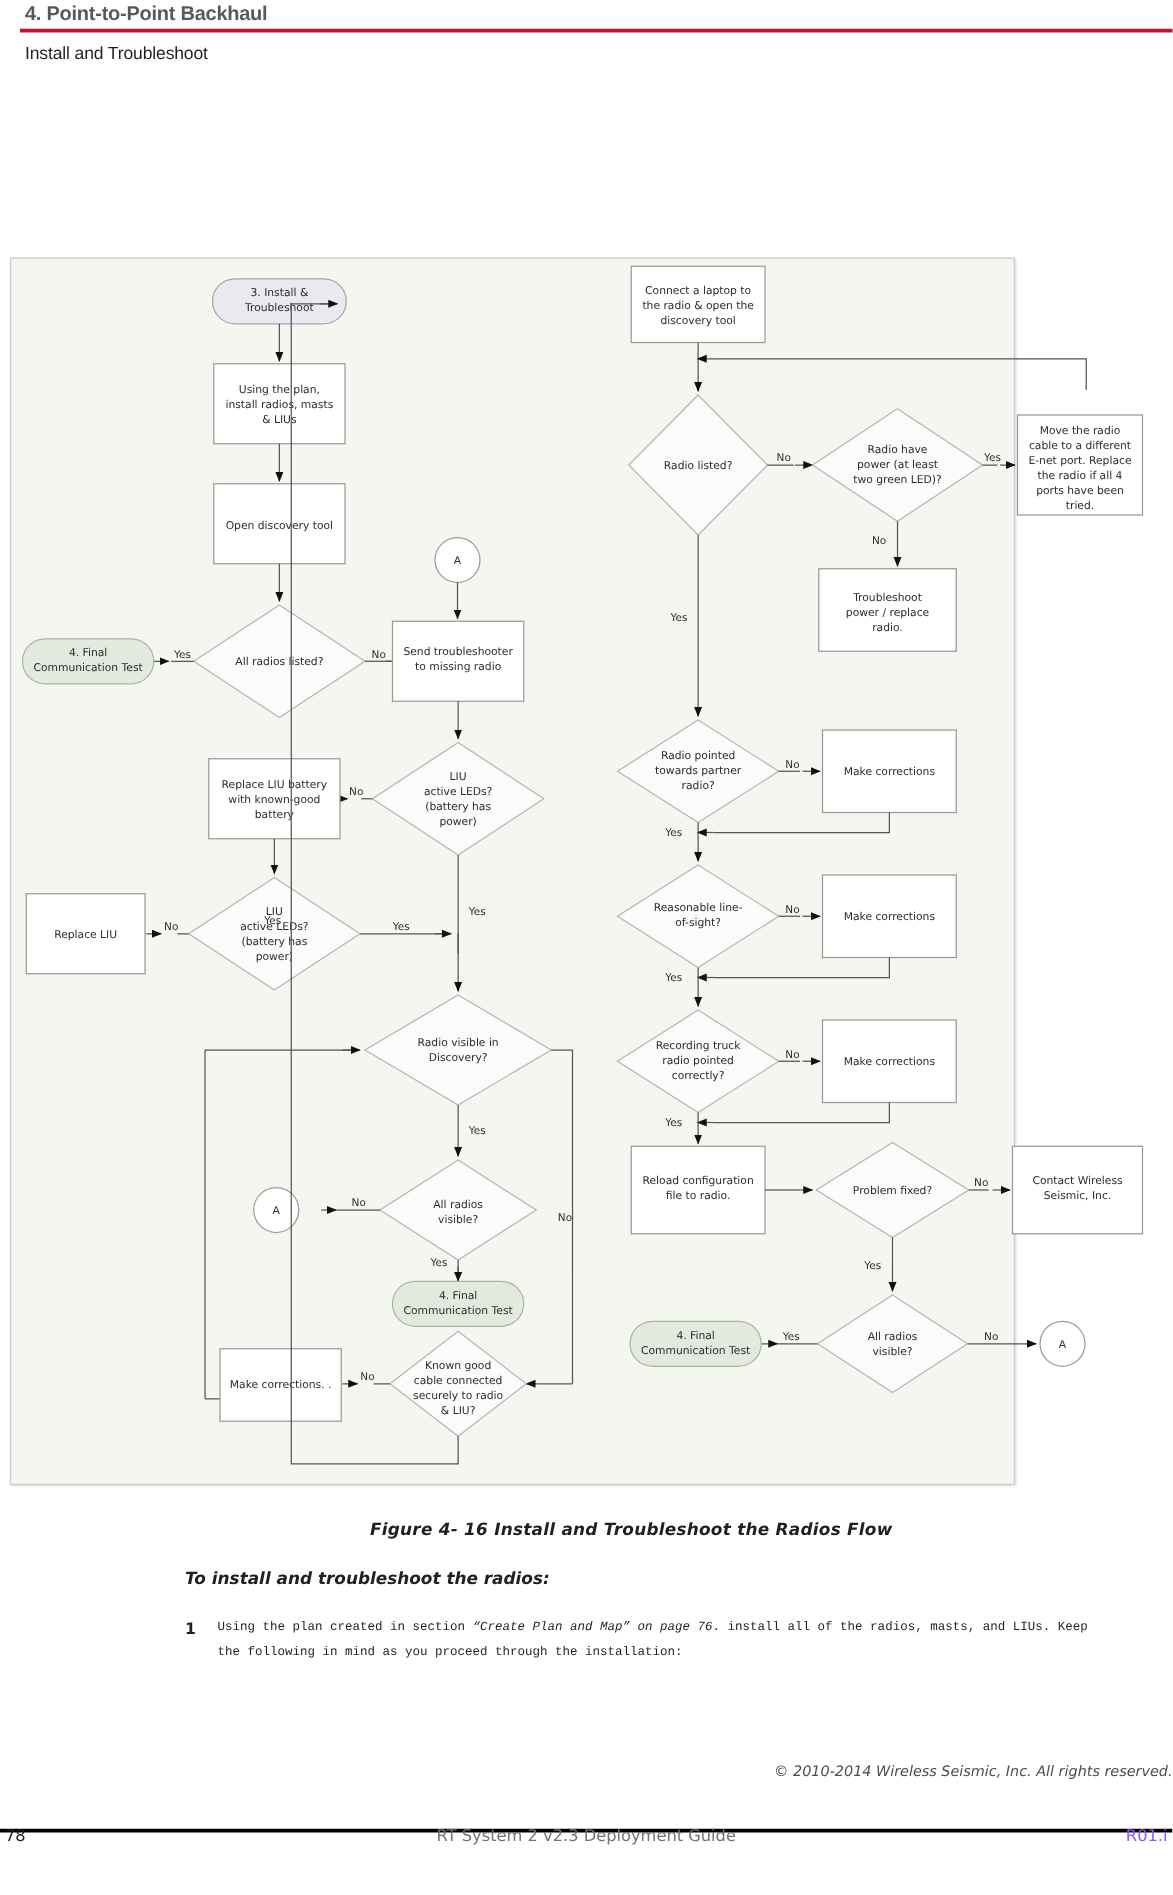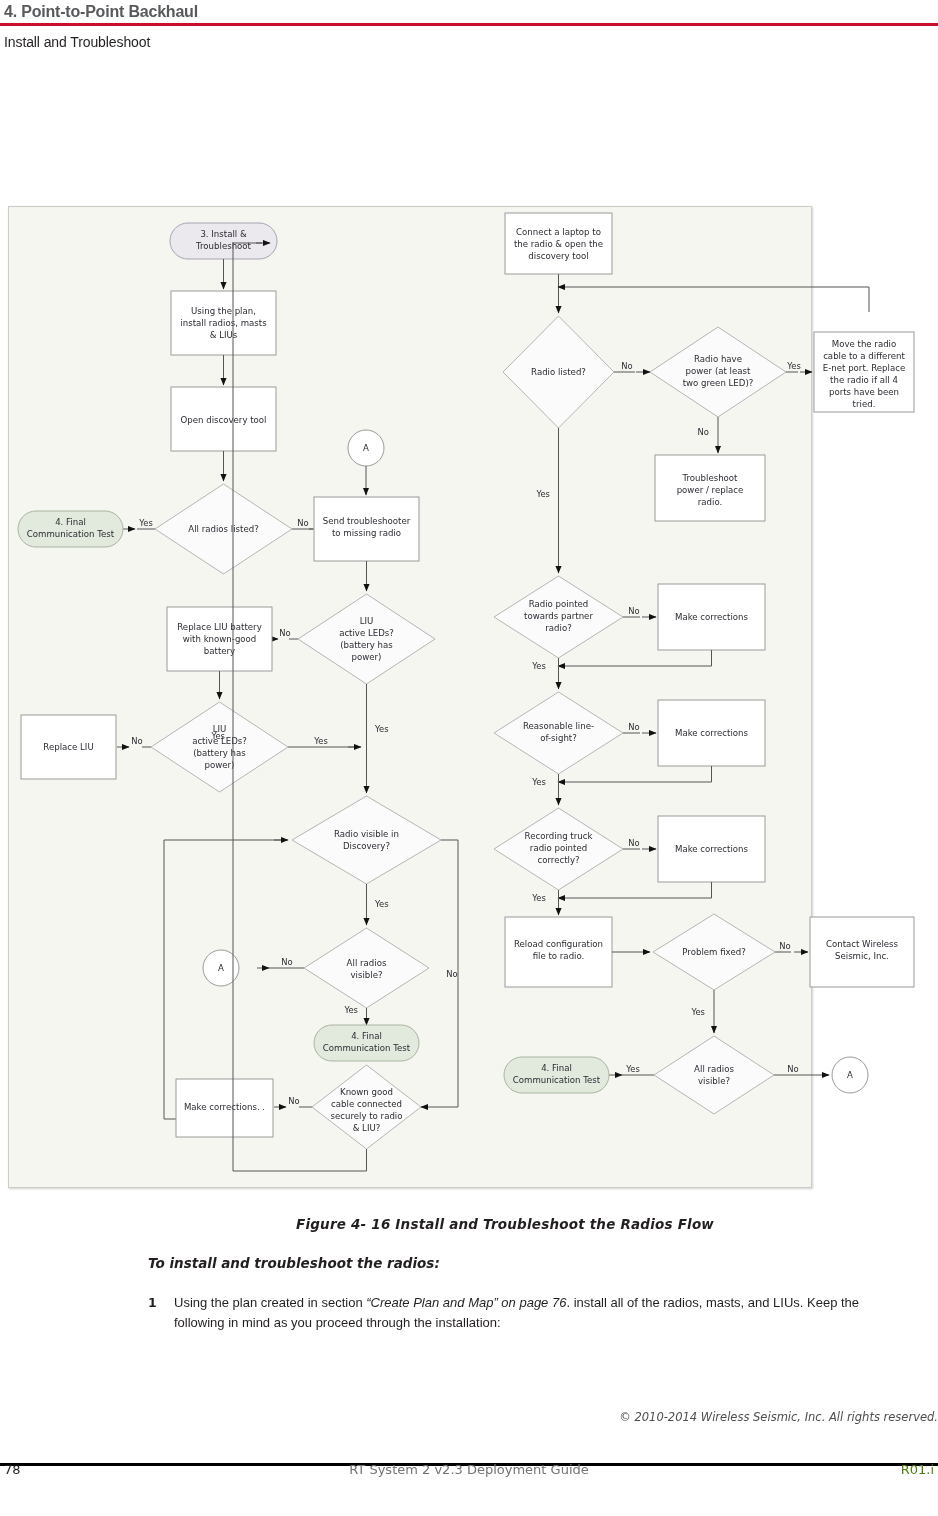--- a/index.html
+++ b/index.html
@@ -5,21 +5,21 @@
   html,body{margin:0;padding:0;background:#fff;}
   body{
     width:938px;height:1516px;position:relative;overflow:hidden;
     font-family:"DejaVu Sans","Liberation Sans",sans-serif;
     color:#000;
     -webkit-font-smoothing:antialiased;
   }
   .page{position:absolute;inset:0;}
 
   
-  #header{position:absolute;left:0;top:0;width:810px;}
+  #header{position:absolute;left:16px;top:0;width:810px;}
   #chapter-title{
     font-family:"Liberation Sans",sans-serif;
     font-weight:bold;font-size:16px;color:#58595b;
     padding:3px 0 2px 4px;letter-spacing:-0.2px;
   }
   #header-rule{height:3px;background:#c8102e;width:938px;}
   #section-title{
     font-family:"Liberation Sans",sans-serif;
     font-size:14px;color:#231f20;padding:8px 0 0 4px;letter-spacing:-0.1px;
   }
@@ -65,22 +65,22 @@
     font-weight:bold;font-style:italic;font-size:13.5px;color:#231f20;
     margin:0 0 22px 0;
   }
   .step{display:flex;gap:0;align-items:flex-start;}
   .step-num{
     width:26px;flex:0 0 26px;
     font-family:"DejaVu Sans","Liberation Sans",sans-serif;
     font-weight:bold;font-size:12.5px;color:#231f20;line-height:20px;
   }
   .step-body{
-    font-family:Liberation Sans, sans-serif;
-    font-size:13px;color:#231f20;line-height:20px;width:710px;
+    font-family:Liberation Mono, monospace;
+    font-size:10px;color:#231f20;line-height:20px;width:710px;
   }
   .step-body .em{font-style:italic;}
 
   
   #footer-rule{position:absolute;left:0;top:1463px;width:938px;height:2.5px;background:#000;}
   #footer-row{
     position:absolute;left:0;top:1462px;width:938px;height:22px;
   }
   #footer-page{
     position:absolute;left:4px;top:0;
@@ -88,21 +88,21 @@
     font-size:13px;color:#231f20;
   }
   #footer-center{
     position:absolute;left:0;top:0;width:938px;text-align:center;
     font-family:"DejaVu Sans","Liberation Sans",sans-serif;
     font-size:13px;color:#737373;
   }
   #footer-rev{
     position:absolute;right:4px;top:0;
     font-family:"DejaVu Sans","Liberation Sans",sans-serif;
-    font-size:13px;color:#4d7c0f;
+    font-size:13px;color:#8b5cf6;
   }
   #copyright{
     position:absolute;left:0;top:1410px;width:938px;text-align:right;
     font-family:"DejaVu Sans","Liberation Sans",sans-serif;
     font-style:italic;font-size:11.5px;color:#4d4d4d;
   }
 </style>
 </head>
 <body>
 

